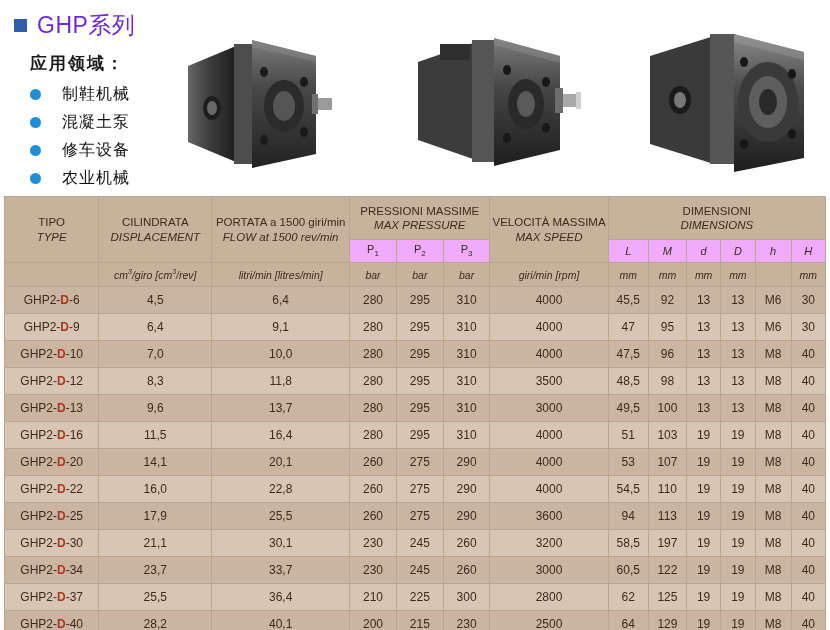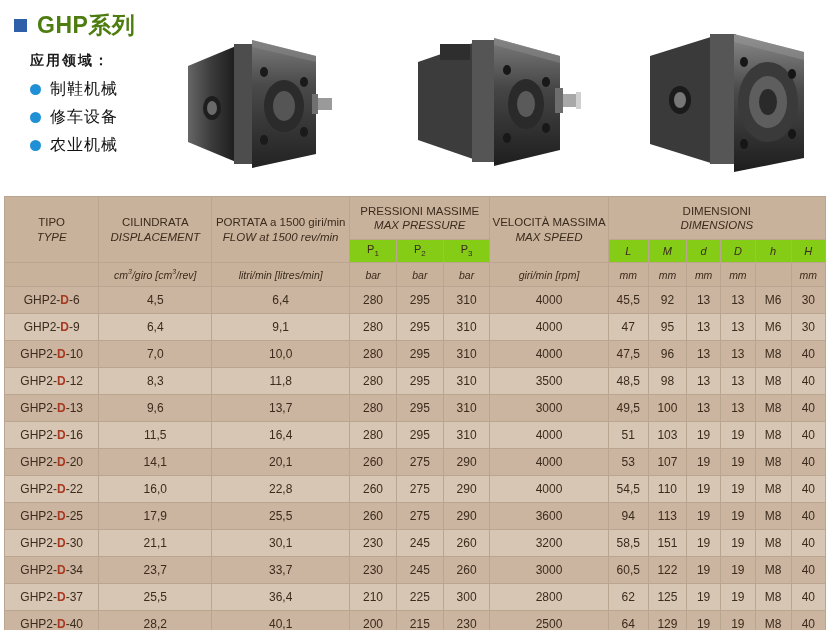--- a/index.html
+++ b/index.html
@@ -33,41 +33,42 @@
     display: flex;
     align-items: center;
   }
   .title-bullet {
     width: 13px; height: 13px;
     background: #2f5fa8;
     margin-right: 10px;
   }
   .title-text {
     font-size: 23px;
-    font-weight: bold;
-    color: #4d7c0f;
+    font-weight: normal;
+    color: #6d28d9;
     letter-spacing: .5px;
   }
 
   .apps {
     position: absolute;
     left: 30px; top: 52px;
     width: 170px;
   }
   .apps-heading {
-    font-size: 14px;
+    font-size: 17px;
     font-weight: bold;
     color: #1a1a1a;
     margin-bottom: 9px;
     letter-spacing: 2px;
   }
   .app-item {
     display: flex;
     align-items: center;
     margin-bottom: 7px;
+    gap: 12px;
   }
   .app-dot {
     width: 11px; height: 11px;
     border-radius: 50%;
     background: #1f8fd6;
     margin-right: 9px;
     flex: none;
   }
   .app-label {
     font-size: 16px;
@@ -102,21 +103,21 @@
     font-weight: normal;
   }
   .hdr-main td {
     background: #c9b29c;
     color: #3b2b1c;
     height: 42px;
     line-height: 1.25;
     font-size: 11.5px;
   }
   .hdr-sub td {
-    background: #84cc16;
+    background: #f0abfc;
     color: #3b2b1c;
     height: 22px;
     font-size: 11px;
   }
   .hdr-unit td {
     background: #c9b29c;
     color: #3b2b1c;
     height: 23px;
     font-size: 10.5px;
     font-style: italic;
@@ -144,20 +145,24 @@
       <span class="title-bullet"></span>
       <span class="title-text">GHP系列</span>
     </div>
 
     <div class="apps">
       <div class="apps-heading">应用领域：</div>
 
       <div class="app-item">
         <span class="app-dot"></span>
         <span class="app-label">制鞋机械</span>
+      </div>
+      <div class="app-item">
+        <span class="app-dot"></span>
+        <span class="app-label">混凝土泵</span>
       </div>
       <div class="app-item">
         <span class="app-dot"></span>
         <span class="app-label">修车设备</span>
       </div>
       <div class="app-item">
         <span class="app-dot"></span>
         <span class="app-label">农业机械</span>
       </div>
     </div>
@@ -447,21 +452,21 @@
         </tr>
         <tr class="even">
           <td class="type-cell"><span>GHP2-</span><span class="d-red">D</span><span>-30</span></td>
           <td>21,1</td>
           <td>30,1</td>
           <td>230</td>
           <td>245</td>
           <td>260</td>
           <td>3200</td>
           <td>58,5</td>
-          <td>151</td>
+          <td>197</td>
           <td>19</td>
           <td>19</td>
           <td>M8</td>
           <td>40</td>
         </tr>
         <tr class="odd">
           <td class="type-cell"><span>GHP2-</span><span class="d-red">D</span><span>-34</span></td>
           <td>23,7</td>
           <td>33,7</td>
           <td>230</td>

